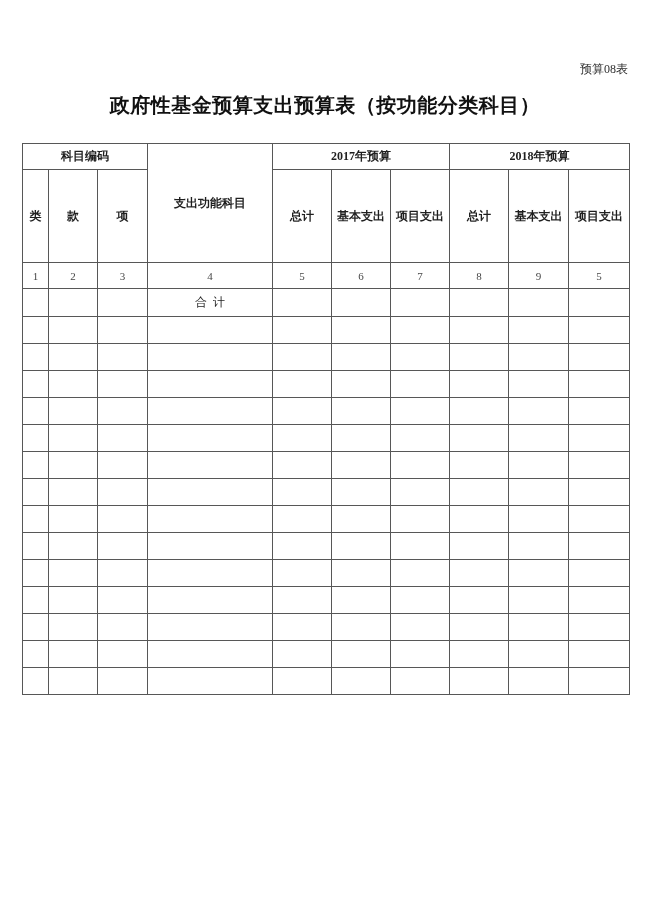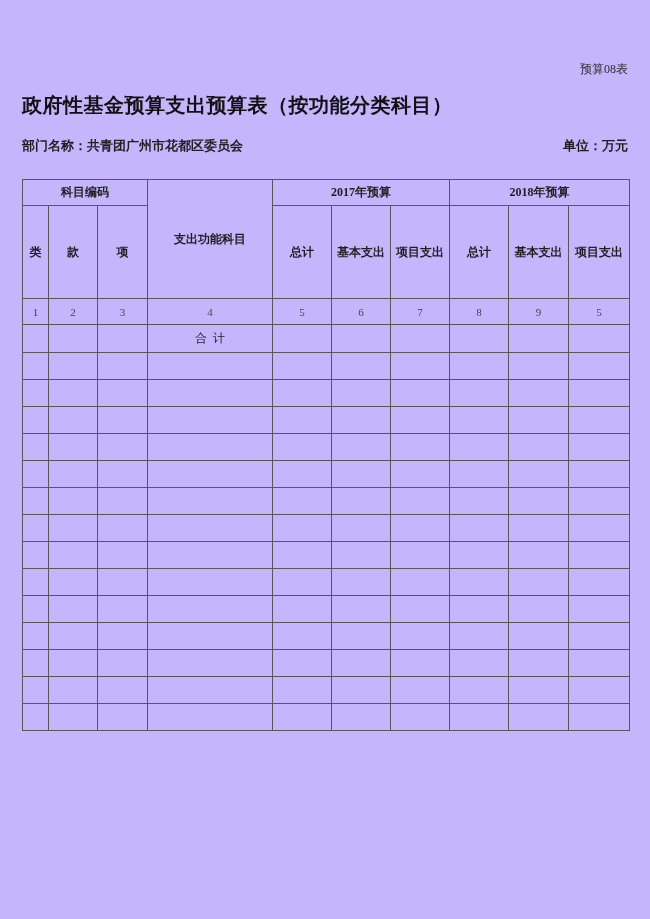--- a/index.html
+++ b/index.html
@@ -1,36 +1,36 @@
 <!DOCTYPE html>
 <html><head>
 <meta charset="utf-8">
 <style>
   html, body { margin: 0; padding: 0; background: #e8e8e8; }
   .page {
     position: relative;
     width: 650px;
     height: 919px;
     margin: 0 auto;
-    background: #c4b5fd;
+    background: #ffffff;
     font-family: "Liberation Serif", "DejaVu Serif", serif;
     color: #262626;
     overflow: hidden;
     box-sizing: border-box;
   }
   .content { margin: 0 22px; }
   .sheet-label {
     padding-top: 61px;
     text-align: right;
     font-size: 12px;
     color: #2e2e2e;
   }
   .title {
     margin: 14px 0 0 0;
-    text-align: left;
+    text-align: center;
     font-size: 20px;
     font-weight: bold;
     letter-spacing: 0.5px;
     color: #111111;
   }
   .meta {
     margin-top: 18px;
     display: flex;
     justify-content: space-between;
     align-items: baseline;
@@ -66,24 +66,20 @@
   tr.r-total td{ height: 27px; font-weight: normal; white-space: pre; color: #1f1f1f; }
   tr.empty-row td { height: 26px; }
 </style>
 </head>
 <body>
 
 <div class="page">
   <div class="content">
     <div class="sheet-label">预算08表</div>
     <h1 class="title">政府性基金预算支出预算表（按功能分类科目）</h1>
-    <div class="meta">
-      <span>部门名称：共青团广州市花都区委员会</span>
-      <span>单位：万元</span>
-    </div>
 
     <table class="budget">
       <colgroup>
         <col class="c-class">
           <col class="c-section">
           <col class="c-item">
           <col class="c-func">
         <col class="c-n5">
           <col class="c-n6b">
           <col class="c-n7">

